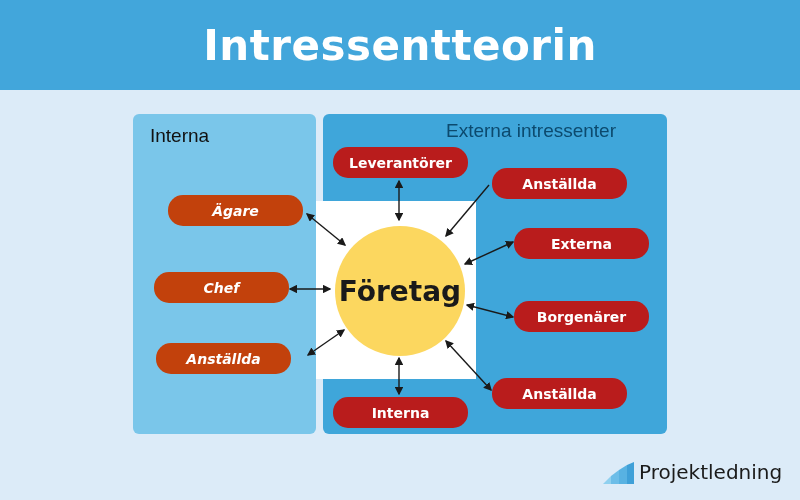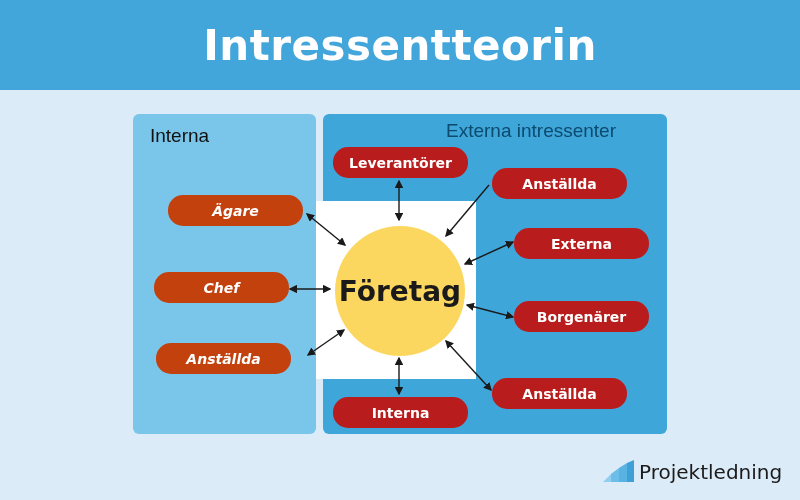--- a/index.html
+++ b/index.html
@@ -10,21 +10,21 @@
   .panel-ext { position:absolute; left:323px; top:114px; width:344px; height:320px; background:#3fa6da; border-radius:6px; }
   .center-bg { position:absolute; left:316px; top:201px; width:160px; height:178px; background:#ffffff; }
   .title-int { position:absolute; left:150px; top:124px; width:150px; text-align:left; font-family:"Liberation Sans", sans-serif; font-size:19px; line-height:24px; color:#111; }
   .title-ext { position:absolute; left:323px; top:120px; width:416px; text-align:center; font-family:"Liberation Sans", sans-serif; font-size:19px; color:#0c4a6e; }
   .pill { position:absolute; height:31px; border-radius:15px; color:#fff; font-family:"DejaVu Sans", sans-serif; font-weight:bold; font-size:14px; display:flex; align-items:center; justify-content:center; }
   .pill.int { background:#c2410c;font-style:italic; }
   .pill.ext { background:#b91c1c; }
   .circle { position:absolute; left:335px; top:226px; width:130px; height:130px; border-radius:50%; background:#fcd75f; display:flex; align-items:center; justify-content:center; }
   .circle span { font-family:"DejaVu Sans", sans-serif; font-weight:bold; font-size:28px; color:#1a1a1a; }
   svg.arrows { position:absolute; left:0; top:0; width:800px; height:500px; pointer-events:none; }
-  .logo { position:absolute; left:603px; top:460px; display:flex; align-items:flex-start; }
+  .logo { position:absolute; left:603px; top:460px; display:flex; align-items:flex-end; }
   .logo span { font-family:"DejaVu Sans", sans-serif; font-size:20px; color:#1b1b1b; margin-left:4px; }
 </style>
 </head>
 <body>
 
 <div class="header">
   <h1>Intressentteorin</h1>
 </div>
 
 <div class="panel-int"></div>

